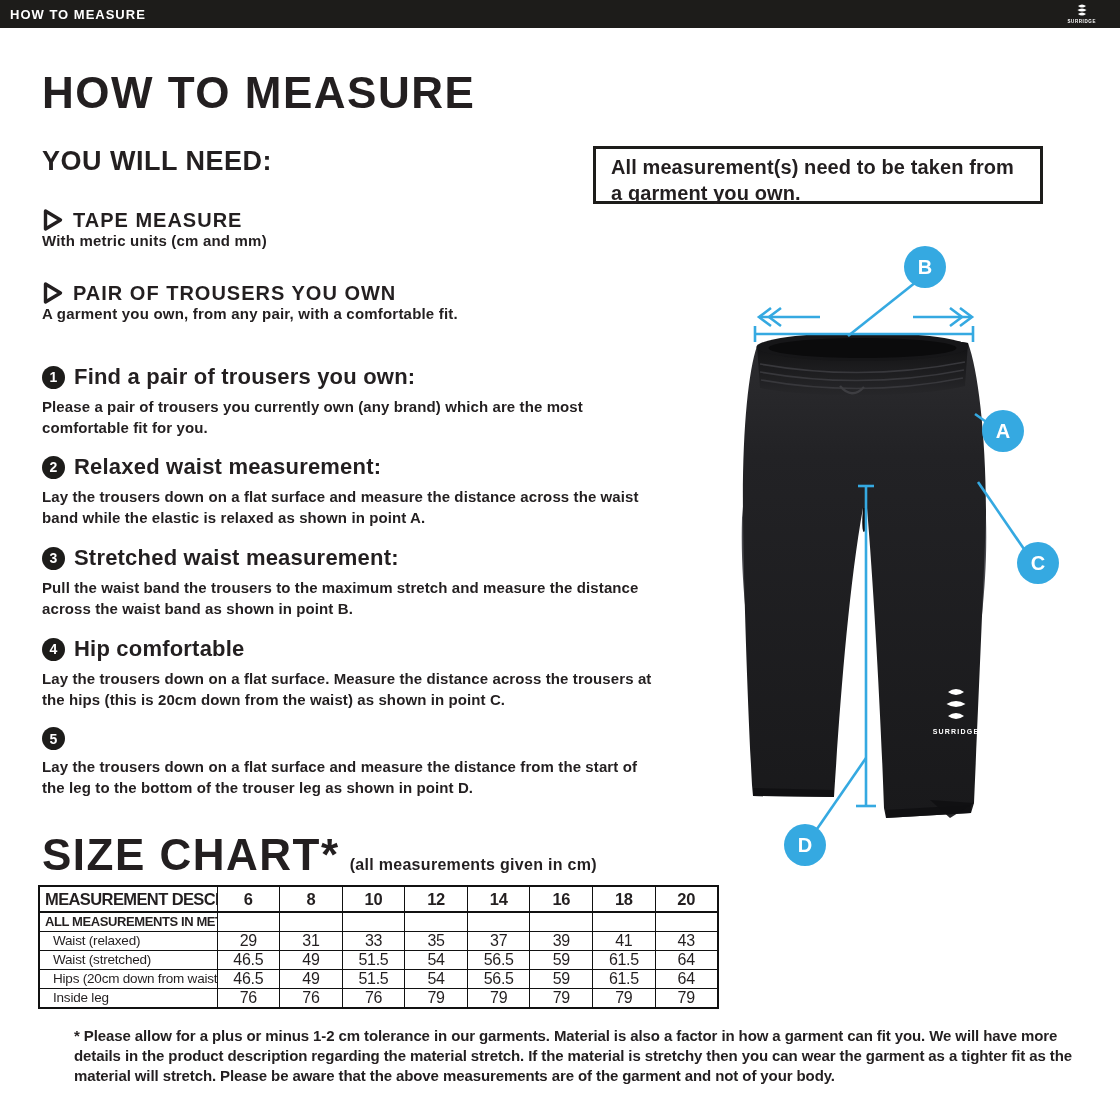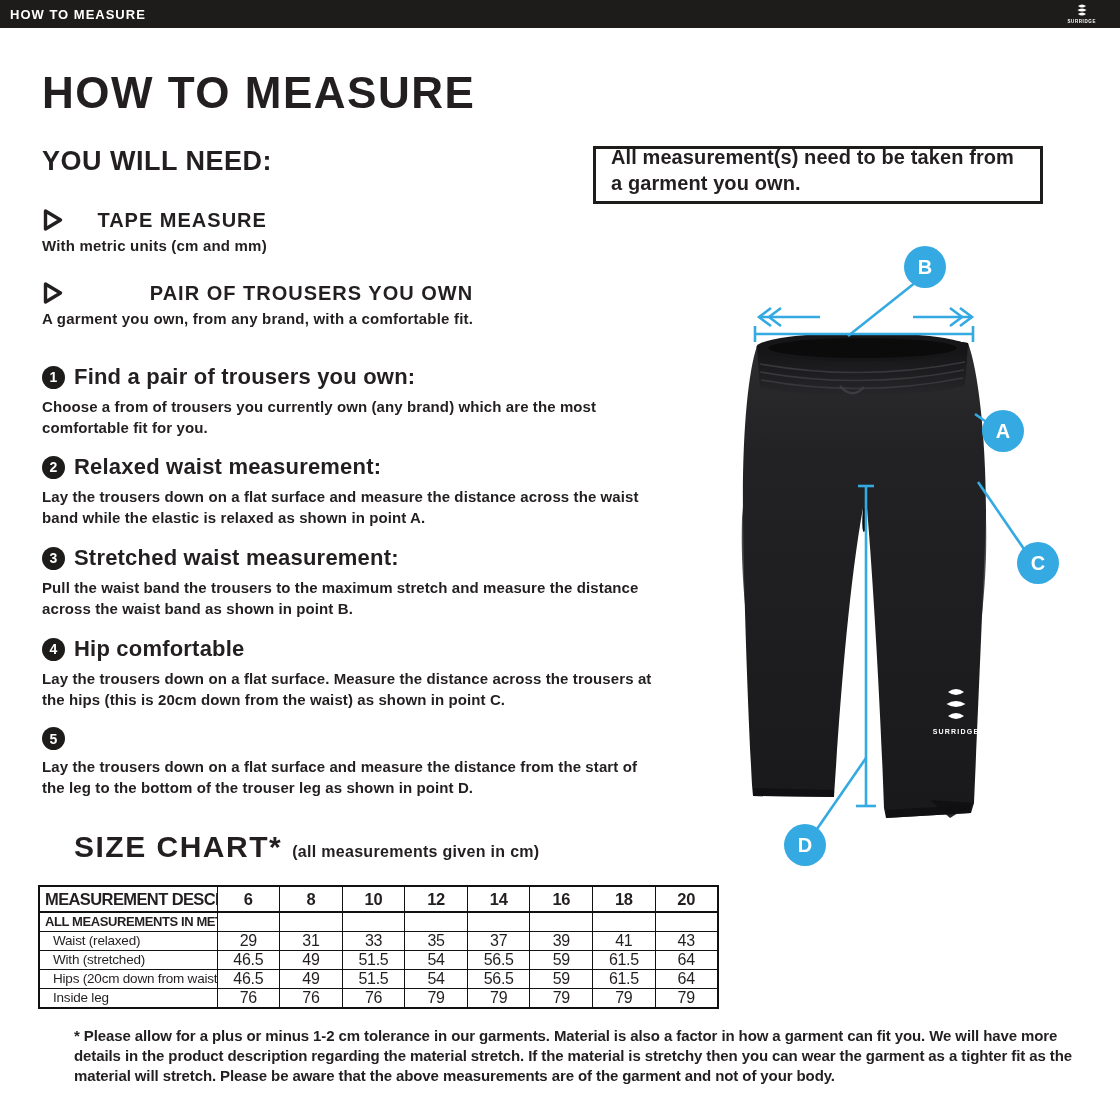--- a/index.html
+++ b/index.html
@@ -16,54 +16,54 @@
   }
   .topbar-title { color:#fff; font-size:13px; font-weight:bold; letter-spacing:1px; }
   .topbar-logo { display:flex; flex-direction:column; align-items:center; line-height:1; margin-right:14px;}
   .topbar-logo svg { display:block; }
   .topbar-brand { color:#fff; font-size:4.5px; font-weight:bold; letter-spacing:0.6px; margin-top:1px;}
   
   .h1 { position:absolute; left:42px; top:68px; font-size:44px; font-weight:bold; letter-spacing:1.5px; }
   .h2-need { position:absolute; left:42px; top:146px; font-size:27px; font-weight:bold; letter-spacing:0.5px; }
   
   .need-item { position:absolute; left:42px; }
-  .need-item .row { display:flex; align-items:center; gap:9px;justify-content:space-between; }
+  .need-item .row { display:flex; align-items:center; gap:9px; }
   .need-title { font-size:20px; font-weight:bold; letter-spacing:1px; }
-  .need-sub { font-size:15px; font-weight:bold; margin-top:5px; letter-spacing:0.2px;}
+  .need-sub { font-size:15px; font-weight:bold; letter-spacing:0.2px;}
   .tri { width:22px; height:24px; }
   
   .step { position:absolute; left:42px; width:610px; }
   .step-head { display:flex; align-items:center; gap:9px; }
   .step-num {
     width:23px; height:23px; border-radius:50%; background:#1d1c1a; color:#fff;
     font-size:14px; font-weight:bold; display:flex; align-items:center; justify-content:center;
     flex:0 0 23px;
   }
   .step-title { font-size:22px; font-weight:bold; letter-spacing:0.2px; }
   .step-body { font-size:15px; font-weight:bold; line-height:21px; margin-top:6px; letter-spacing:0.1px; }
   
   .note-box {
     position:absolute; left:593px; top:146px; width:450px; height:58px;
-    border:3px solid #1d1c1a; padding:5px 15px; display:flex; align-items:flex-end;
+    border:3px solid #1d1c1a; padding:5px 15px; display:flex; align-items:flex-start;
   }
   .note-text { font-size:20px; font-weight:bold; line-height:26px; letter-spacing:0.1px;}
   
   .pants-svg { position:absolute; left:720px; top:240px; }
   .pt {
     position:absolute; width:42px; height:42px; border-radius:50%;
     background:#35a9e1; color:#fff; font-size:20px; font-weight:bold;
     display:flex; align-items:center; justify-content:center;
   }
   .pt-b { left:904px; top:246px; }
   .pt-a { left:982px; top:410px; }
   .pt-c { left:1017px; top:542px; }
   .pt-d { left:784px; top:824px; }
   
   .size-chart-head { position:absolute; left:42px; top:830px; display:flex; align-items:baseline; gap:10px; }
-  .size-chart-title { font-size:30px; font-weight:bold; letter-spacing:1.5px;margin-left:32px; }
+  .size-chart-title { font-size:44px; font-weight:bold; letter-spacing:1.5px; }
   .size-chart-sub { font-size:16px; font-weight:bold; letter-spacing:0.3px; }
   table.size-table {
     position:absolute; left:38px; top:885px; border-collapse:collapse; table-layout:fixed;
     width:679px; letter-spacing:-0.3px;
   }
   table.size-table col.c0 { width:178px; }
   table.size-table col.cn { width:62.6px; }
   table.size-table th, table.size-table td {
     border:1.5px solid #111; text-align:center; vertical-align:middle;
     font-family:"Liberation Sans", sans-serif; overflow:hidden; white-space:nowrap;
@@ -113,29 +113,29 @@
     <div class="need-sub">With metric units (cm and mm)</div>
   </div>
 
   <div class="need-item" style="top:281px;">
     <div class="row">
       <svg class="tri" viewBox="0 0 22 24">
         <path d="M3.5 3 L18.5 12 L3.5 21 Z" fill="none" stroke="#231f20" stroke-width="3.4" stroke-linejoin="round"></path>
       </svg>
       <span class="need-title">PAIR OF TROUSERS YOU OWN</span>
     </div>
-    <div class="need-sub">A garment you own, from any brand, with a comfortable fit.</div>
+    <div class="need-sub">A garment you own, from any pair, with a comfortable fit.</div>
   </div>
 
   <div class="step" style="top:364px;">
     <div class="step-head">
       <span class="step-num">1</span>
       <span class="step-title">Find a pair of trousers you own:</span>
     </div>
-    <div class="step-body">Choose a from of trousers you currently own (any brand) which are the most comfortable fit for you.</div>
+    <div class="step-body">Please a pair of trousers you currently own (any brand) which are the most comfortable fit for you.</div>
   </div>
 
   <div class="step" style="top:454px;">
     <div class="step-head">
       <span class="step-num">2</span>
       <span class="step-title">Relaxed waist measurement:</span>
     </div>
     <div class="step-body">Lay the trousers down on a flat surface and measure the distance across the waist band while the elastic is relaxed as shown in point A.</div>
   </div>
 
@@ -298,21 +298,21 @@
           <td>29</td>
           <td>31</td>
           <td>33</td>
           <td>35</td>
           <td>37</td>
           <td>39</td>
           <td>41</td>
           <td>43</td>
         </tr>
         <tr class="data-row">
-          <td class="lbl">With (stretched)</td>
+          <td class="lbl">Waist (stretched)</td>
           <td>46.5</td>
           <td>49</td>
           <td>51.5</td>
           <td>54</td>
           <td>56.5</td>
           <td>59</td>
           <td>61.5</td>
           <td>64</td>
         </tr>
         <tr class="data-row">

